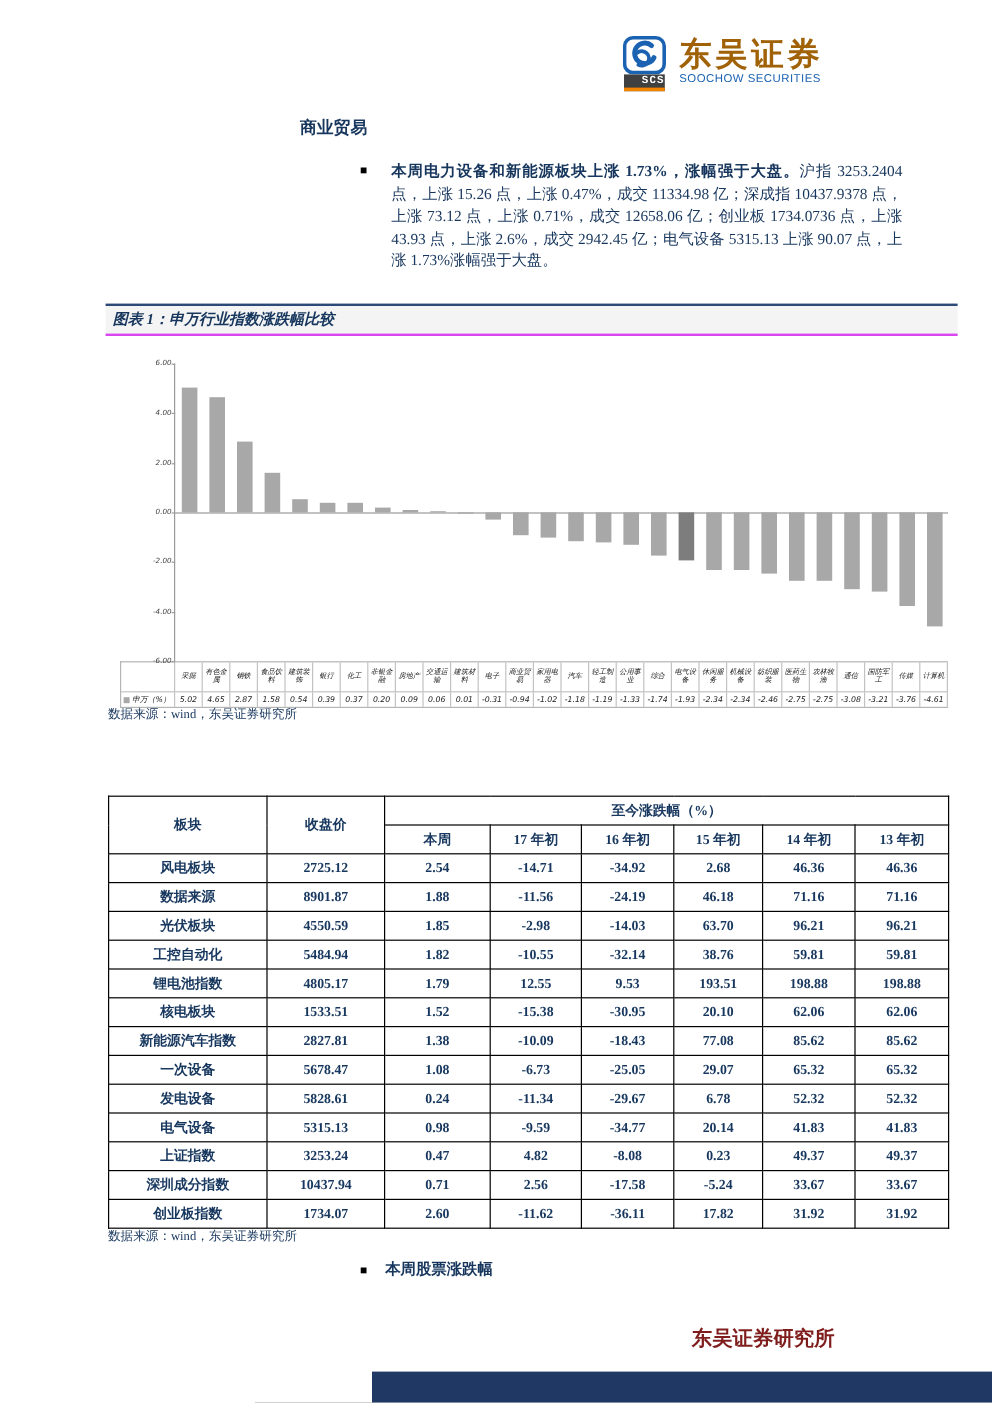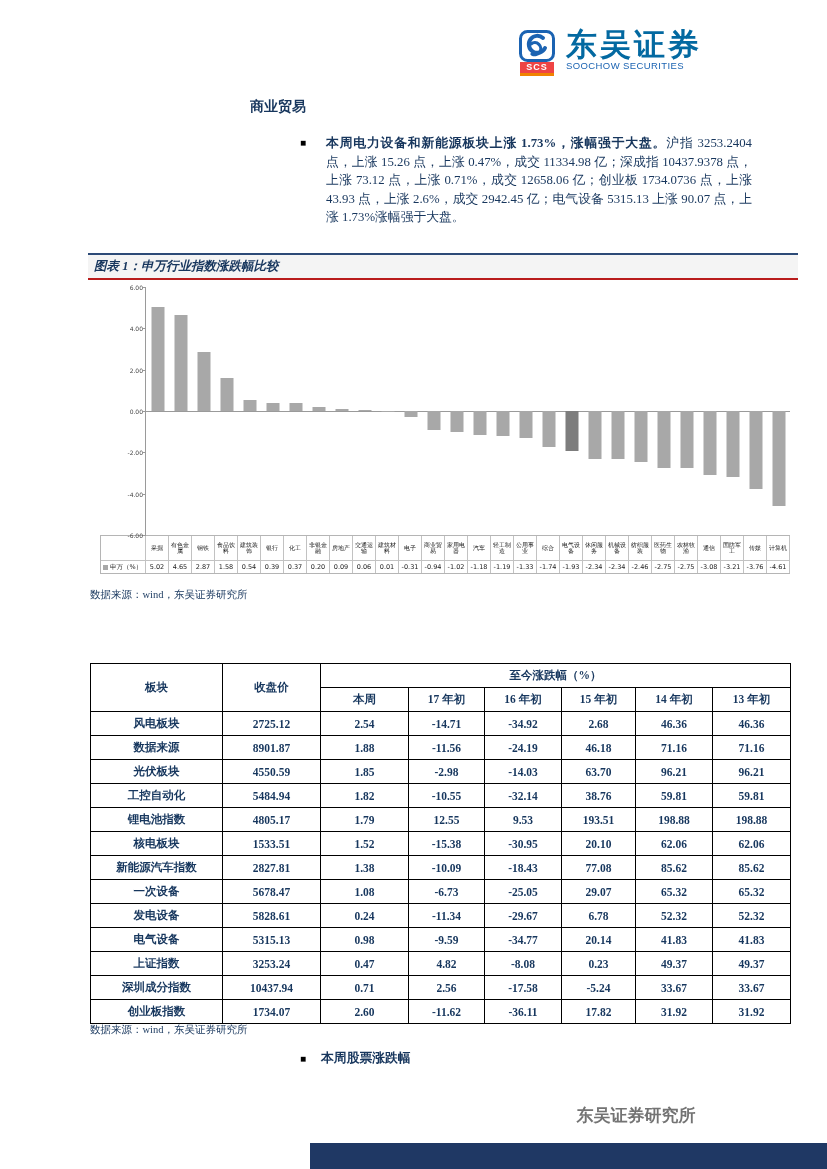--- a/index.html
+++ b/index.html
@@ -8,42 +8,42 @@
     font-family:"Liberation Serif","DejaVu Serif",serif;color:#17365d;
     margin:0 auto;overflow:hidden;
   }
   
   .report-title{
     position:absolute;left:88px;top:38px;font-size:14px;font-weight:bold;
     border-bottom:1.5px solid #17365d;padding-bottom:3px;
   }
   .logo{position:absolute;left:514px;top:30px;display:flex;align-items:flex-start;gap:6px;}
   .logo-mark{display:flex;flex-direction:column;align-items:center;width:46px;}
-  .logo-scs{background:#ef4444;color:#fff;font-family:Liberation Sans, sans-serif;
-    font-size:9px;font-weight:bold;line-height:11px;width:34px;text-align:center;
+  .logo-scs{background:#404040;color:#fff;font-family:Liberation Mono, monospace;
+    font-size:9px;font-weight:bold;line-height:11px;width:34px;text-align:right;
     border-bottom:3px solid #f08300;letter-spacing:1px;}
-  .logo-text .cn{font-size:31px;font-weight:bold;color:#0369a1;letter-spacing:3px;line-height:30px;font-family:"Liberation Sans",sans-serif;}
+  .logo-text .cn{font-size:27px;font-weight:bold;color:#a16207;letter-spacing:3px;line-height:30px;font-family:"Liberation Sans",sans-serif;}
   .logo-text .en{font-size:9.5px;color:#1b63b2;font-family:"Liberation Sans",sans-serif;letter-spacing:0.4px;}
   .section-title{position:absolute;left:250px;top:98px;font-size:14px;font-weight:bold;}
   
   .intro{position:absolute;left:300px;top:134px;width:452px;}
   .intro .bullet{position:absolute;left:0;top:3px;font-size:10px;color:#000;}
   .intro .text{margin-left:26px;font-size:12.8px;line-height:18.6px;text-align:justify;}
   .intro .lead{font-weight:bold;}
   
   .fig-strip{
     position:absolute;left:88px;height:23px;background:#f4f4f4;
-    border-top:2px solid #2c4a77;border-bottom:2px solid #b91c1c;
+    border-top:2px solid #2c4a77;border-bottom:2px solid #d946ef;
     font-size:12.5px;font-weight:bold;font-style:italic;line-height:23px;padding-left:6px;
     box-sizing:content-box;
   }
   #fig1-strip{top:253px;width:704px;}
   #fig2-strip{top:635px;width:696px;}
   
-  #chart{position:absolute;left:100px;top:287px;width:690px;font-family:"DejaVu Sans","Liberation Sans",sans-serif;}
+  #chart{position:absolute;left:100px;top:303px;width:690px;font-family:"DejaVu Sans","Liberation Sans",sans-serif;font-style:italic;}
   #plot{position:relative;margin-left:45px;width:644px;height:248px;border-left:1px solid #9a9a9a;}
   .ytick{position:absolute;right:100%;margin-right:3px;transform:translateY(-50%);
     font-size:6px;color:#444;white-space:nowrap;}
   .ytick-mark{position:absolute;left:-3px;width:3px;height:1px;background:#9a9a9a;}
   #zero-line{position:absolute;left:0;top:50%;width:100%;height:1px;background:#9a9a9a;}
   #bars{position:absolute;left:0;top:0;width:100%;height:100%;display:flex;}
   .bar-slot{position:relative;width:23px;height:100%;}
   .bar{position:absolute;left:50%;transform:translateX(-50%);width:13px;}
   
   #chart-table{display:grid;grid-template-columns:45px repeat(28,23px);
@@ -62,21 +62,21 @@
   
   #table2{position:absolute;left:90px;top:663px;width:700px;border-collapse:collapse;
     table-layout:fixed;font-size:11.5px;font-weight:bold;color:#17375e;text-align:center;}
   #table2 td,#table2 th{border:1px solid #000;padding:0;height:23px;overflow:hidden;}
   #table2 .group-hd{height:23px;}
   
   .bullet-line{position:absolute;left:300px;top:1050px;font-size:12.8px;font-weight:bold;}
   .bullet-line .sq{font-size:10px;color:#000;margin-right:15px;font-weight:normal;}
   
   .footer-org{position:absolute;left:556px;top:1104px;width:160px;text-align:center;
-    font-size:17px;font-weight:bold;color:#737373;}
+    font-size:17px;font-weight:bold;color:#7f1d1d;}
   .disclaimer{position:absolute;left:0;top:1122px;width:310px;height:35px;background:#d9d9d9;
     border-top:1px solid #8a8a8a;box-sizing:border-box;font-size:13.5px;font-weight:bold;
     line-height:34px;padding-left:10px;color:#17365d;}
   .navy-bar{position:absolute;left:310px;top:1143px;width:517px;height:26px;background:#1f3864;}
 </style>
 </head>
 <body>
 
 <div id="page">
 

